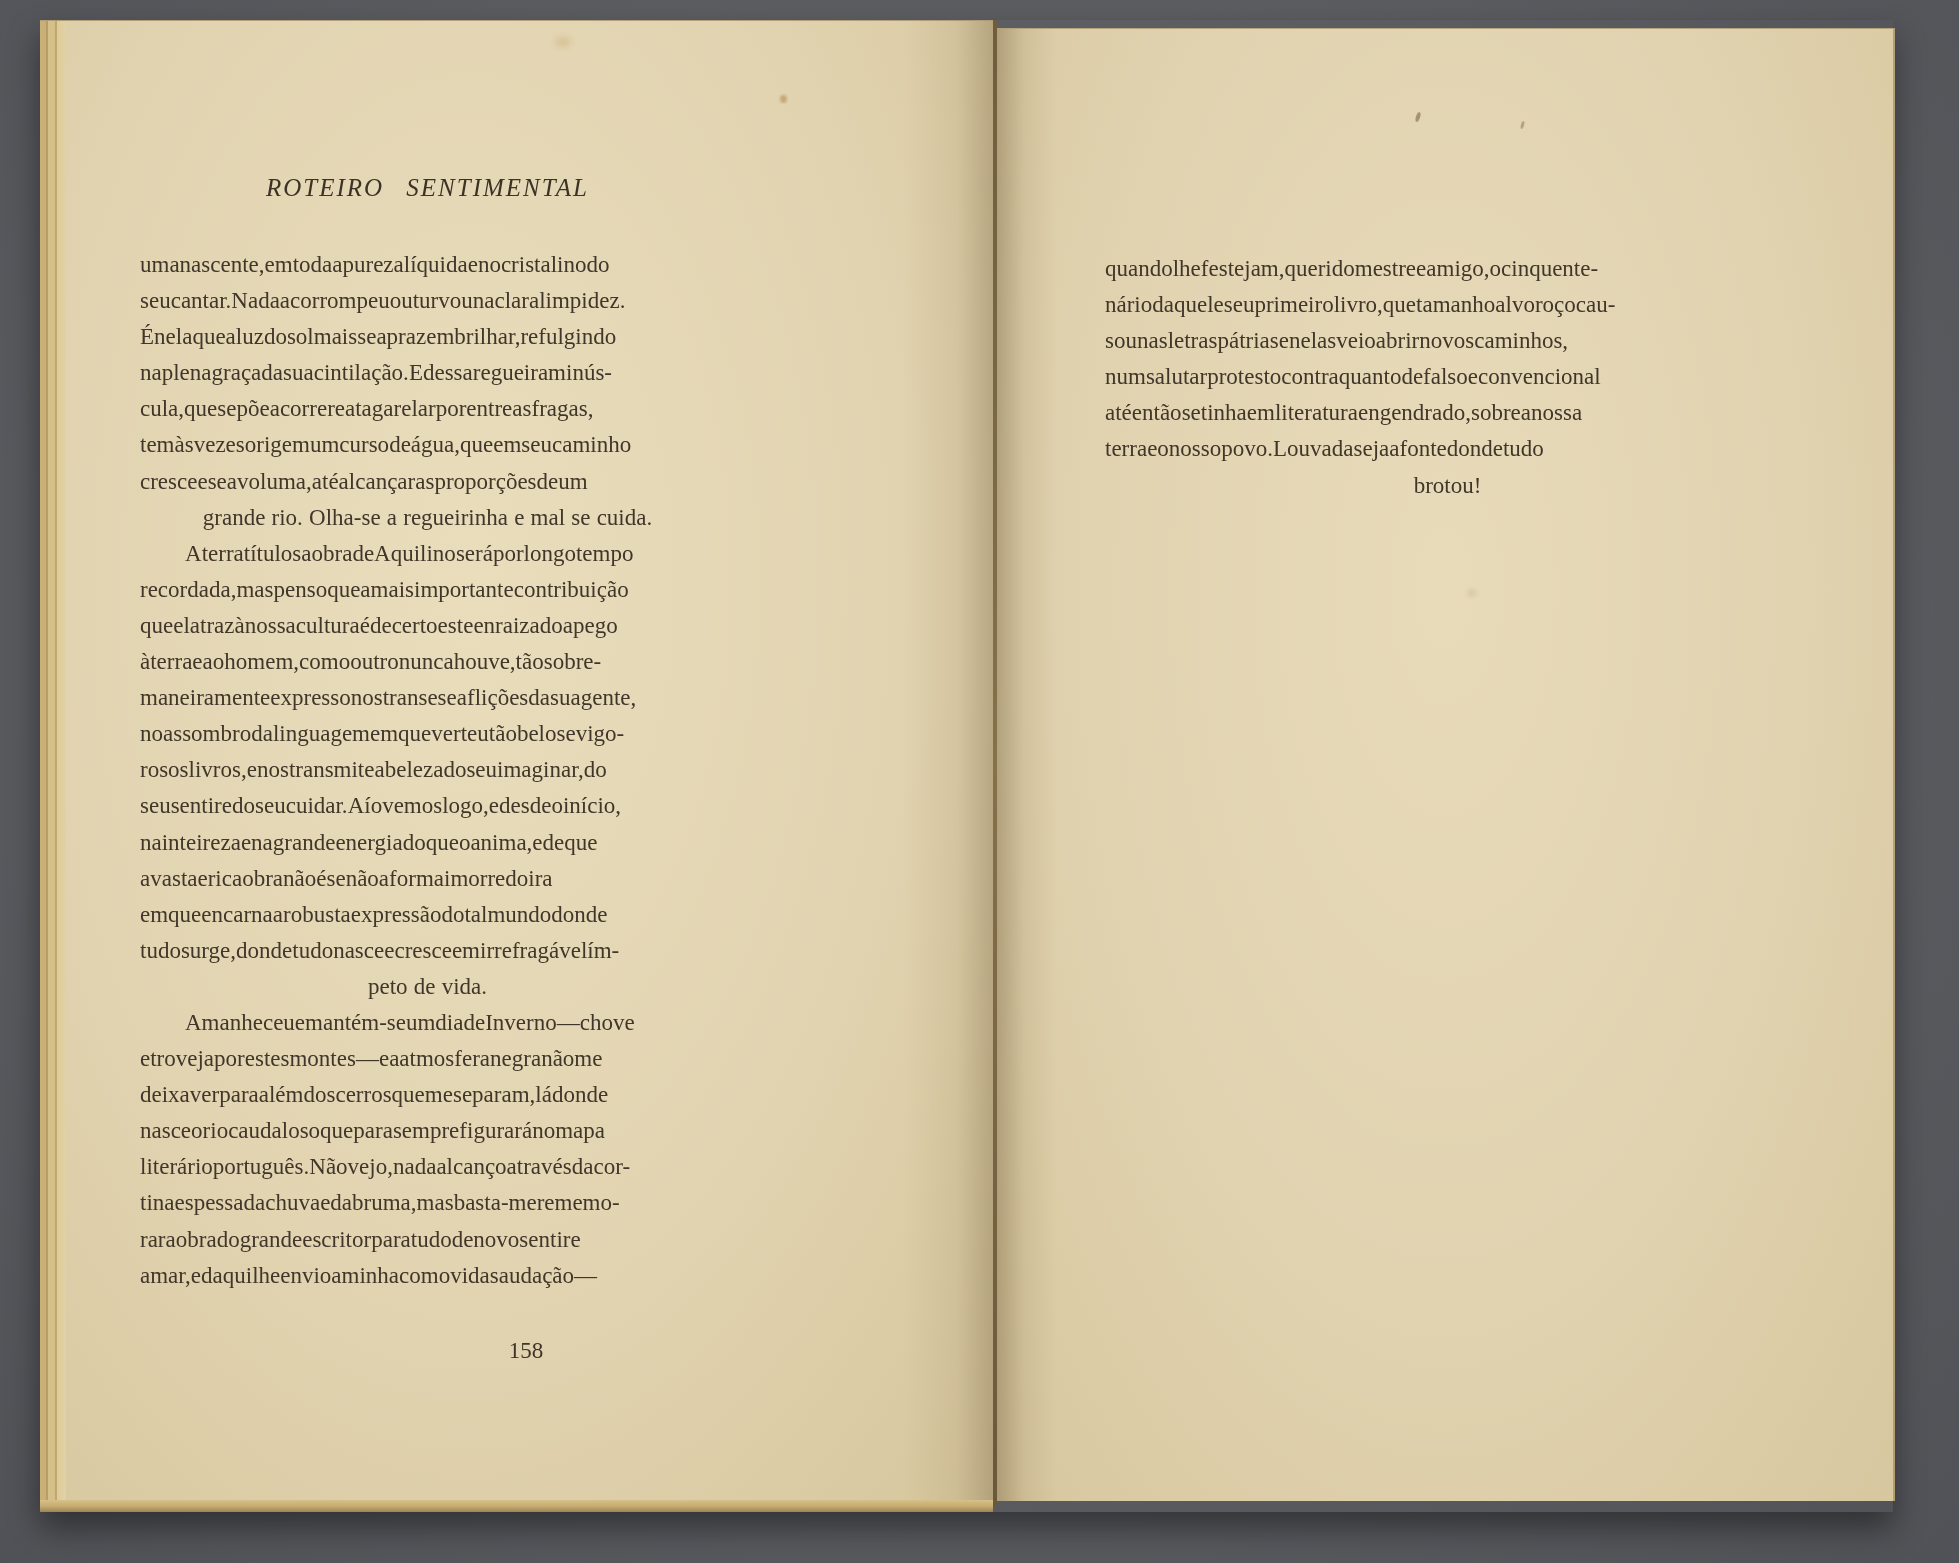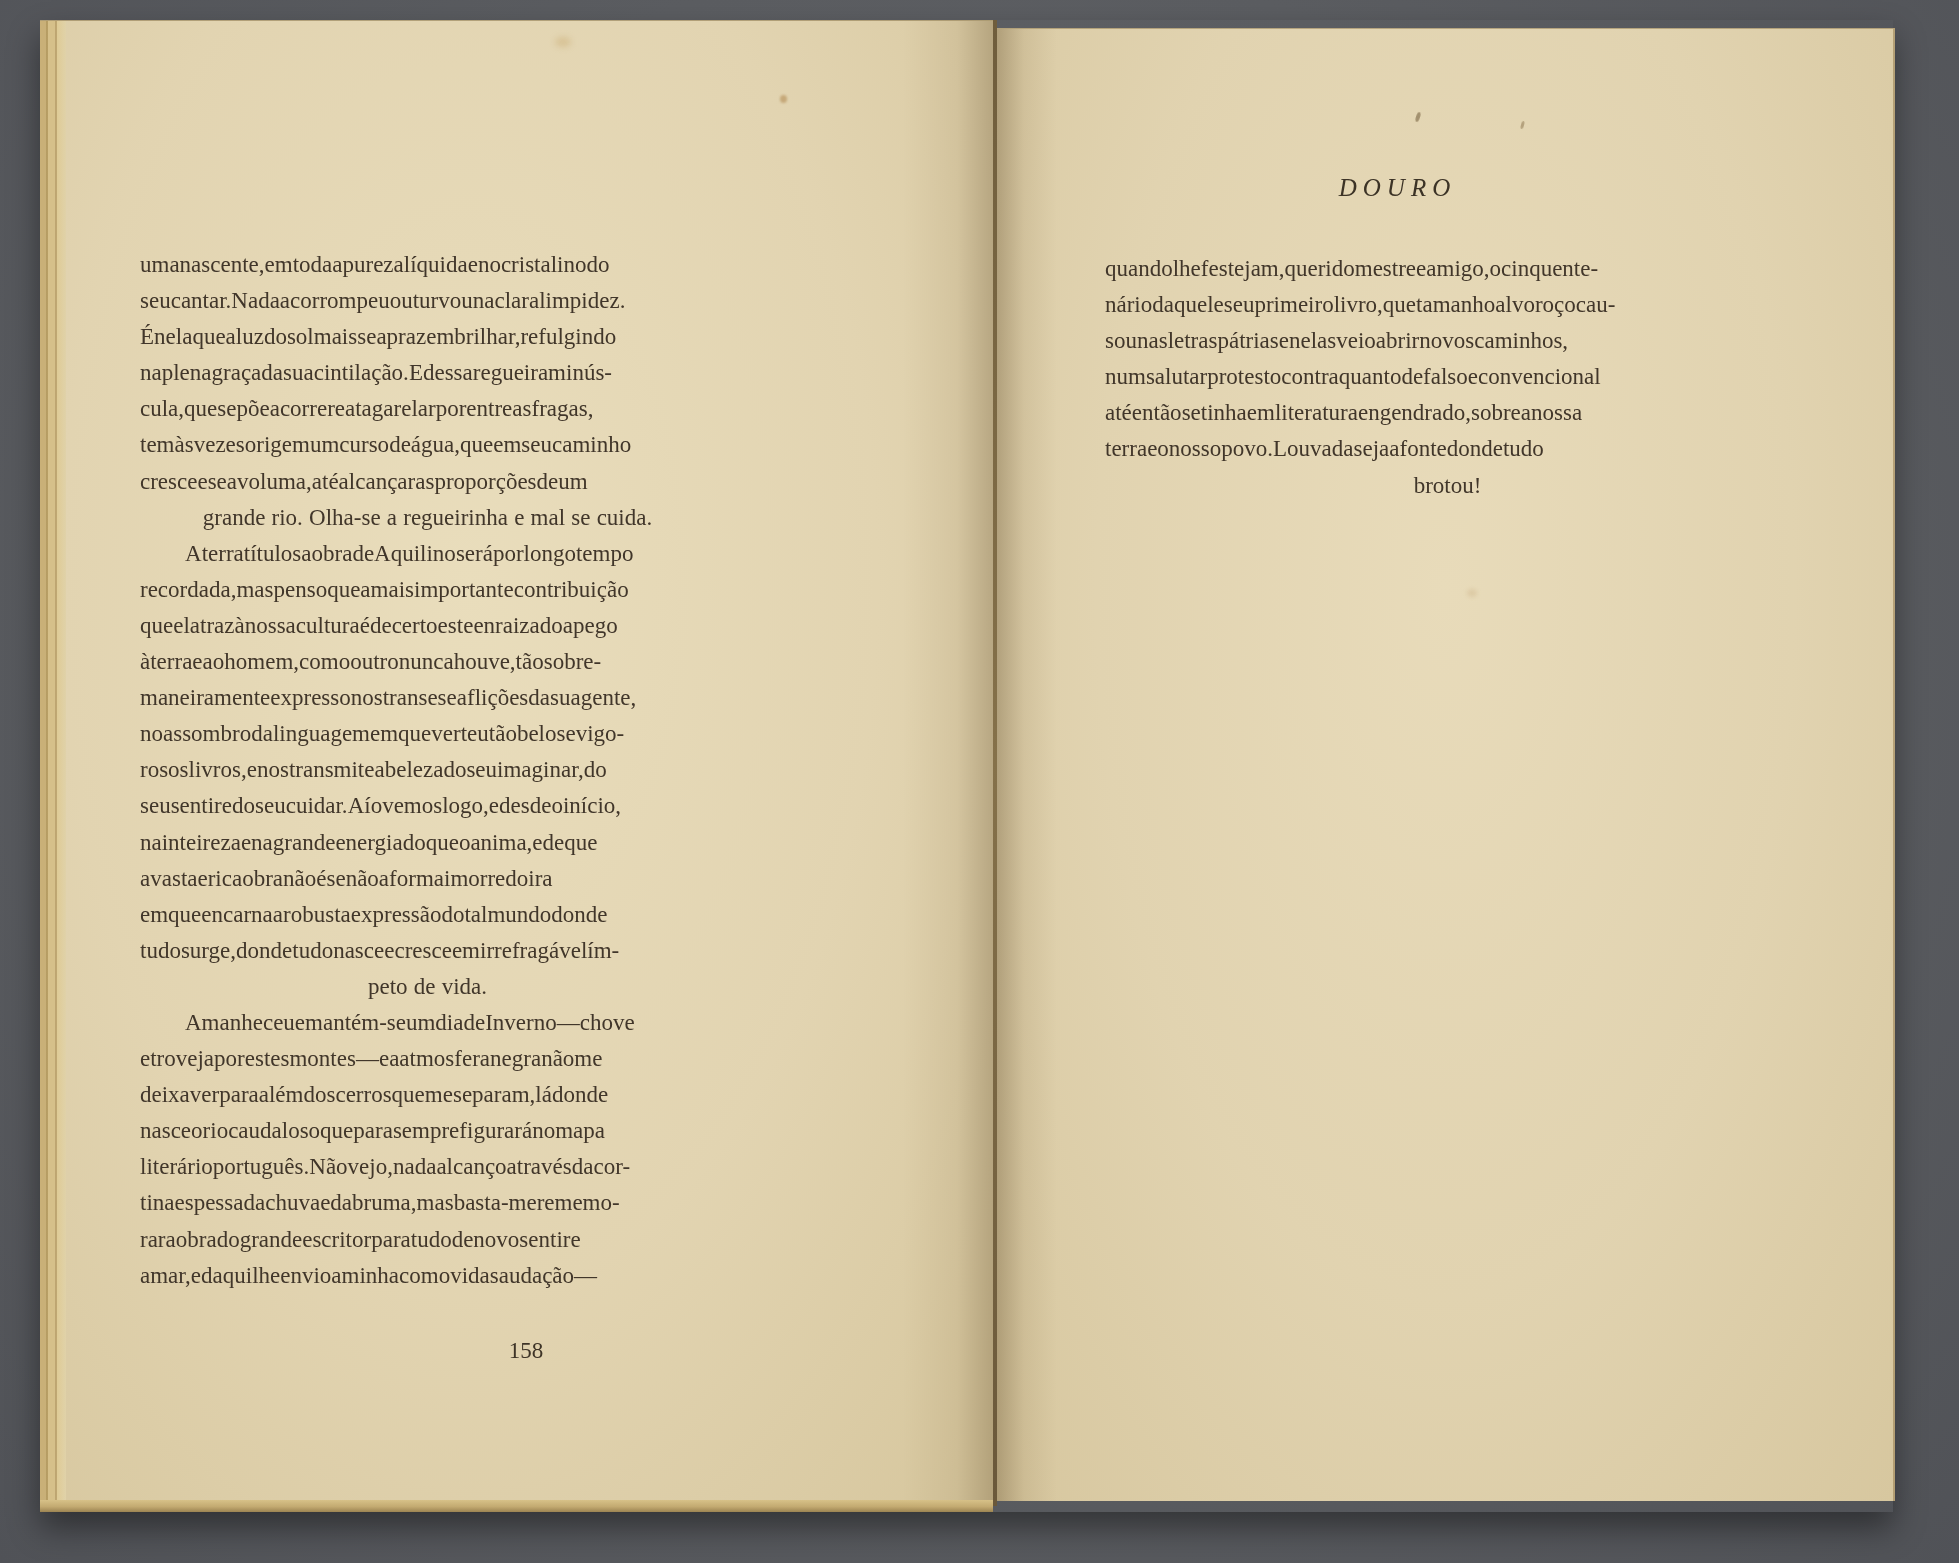--- a/index.html
+++ b/index.html
@@ -78,20 +78,21 @@
 </style>
 </head>
 <body>
 
 <div class="scene">
   <div class="book">
 
     <div class="page left">
       <div class="edge-stack-left"></div>
       <div class="gutter-shade-left"></div>
+      <div class="running-head left-head">ROTEIRO SENTIMENTAL</div>
       <div class="body-text" id="left-body">
           <div class="tline">
             <span>uma</span>
             <span>nascente,</span>
             <span>em</span>
             <span>toda</span>
             <span>a</span>
             <span>pureza</span>
             <span>líquida</span>
             <span>e</span>
@@ -452,21 +453,20 @@
       <div class="folio">158</div>
       <div class="speck speck-a"></div>
       <div class="speck speck-b"></div>
     </div>
 
     <div class="edge-stack-bottom"></div>
     <div class="gutter-line"></div>
 
     <div class="page right">
       <div class="gutter-shade-right"></div>
-      <div class="running-head right-head">DOURO</div>
       <div class="body-text" id="right-body">
           <div class="tline">
             <span>quando</span>
             <span>lhe</span>
             <span>festejam,</span>
             <span>querido</span>
             <span>mestre</span>
             <span>e</span>
             <span>amigo,</span>
             <span>o</span>

